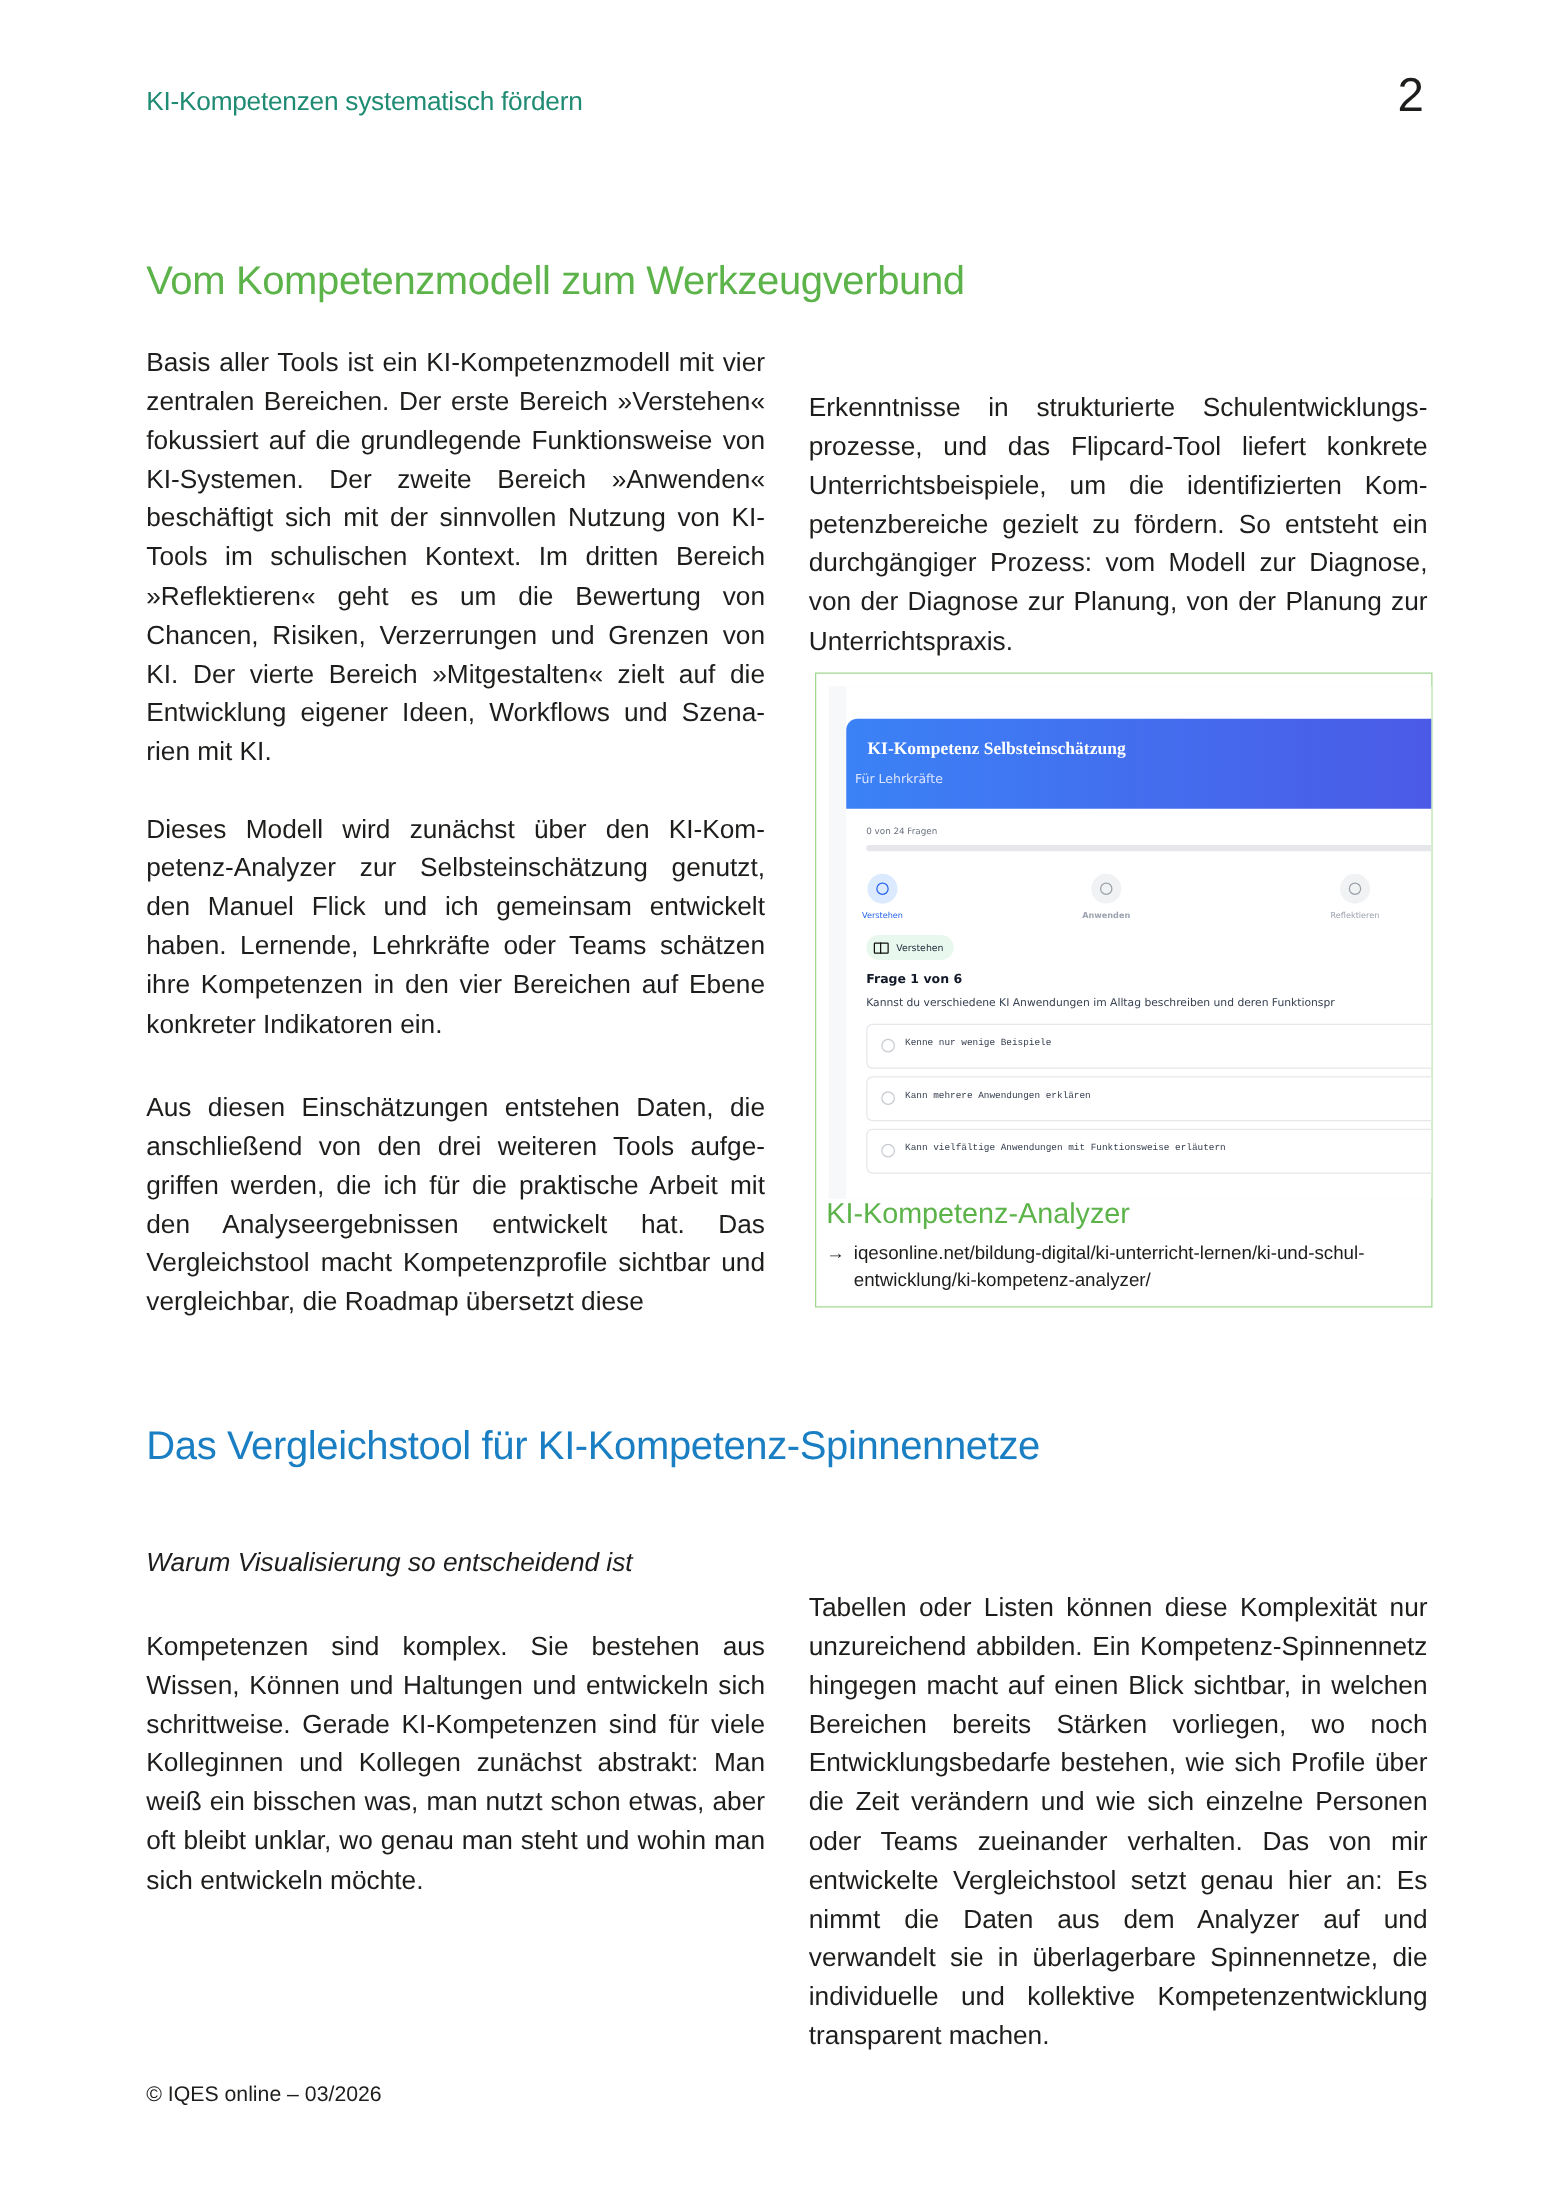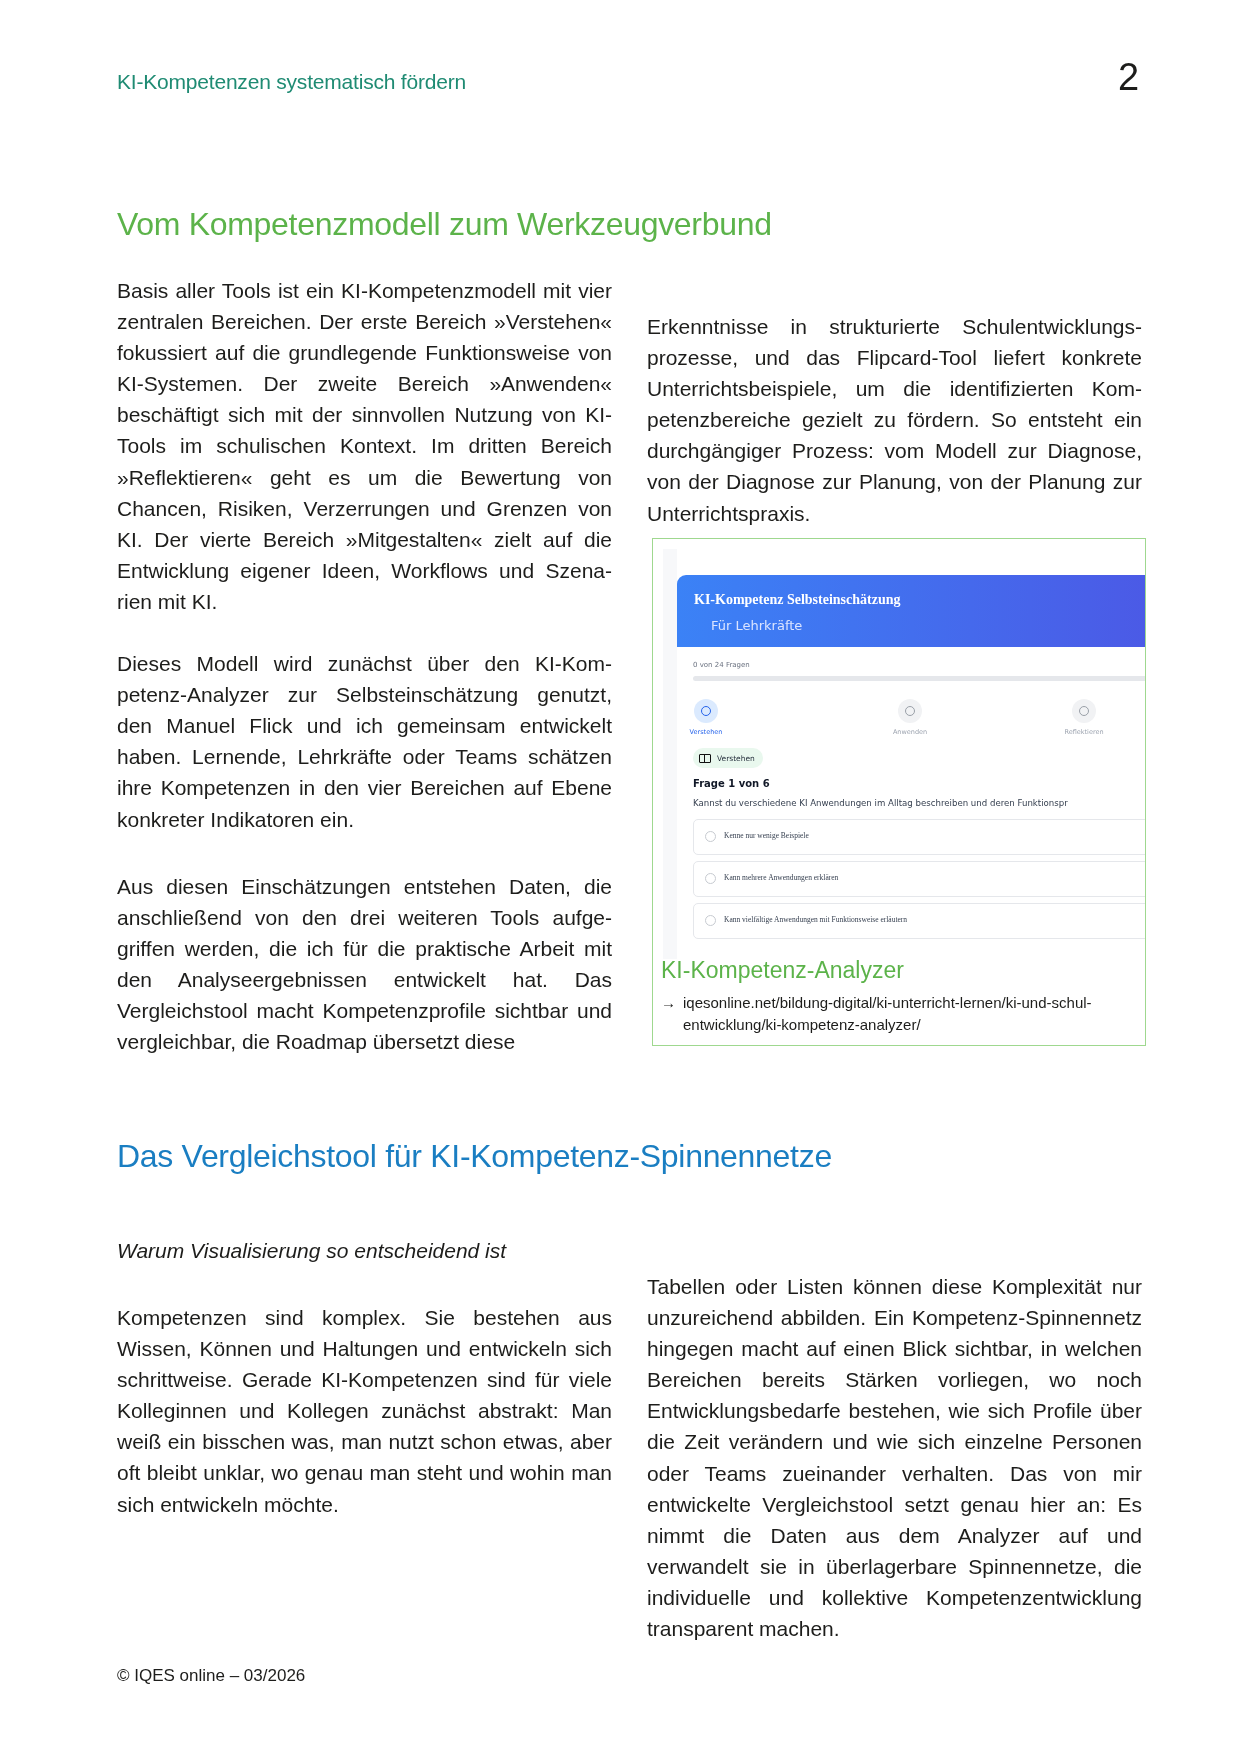--- a/index.html
+++ b/index.html
@@ -16,39 +16,39 @@
   .col p:last-child { margin-bottom:0;margin-top:36px; }
   .italic-sub { font-style:italic; font-size:21px; line-height:31px; margin-bottom:31px !important; text-align:left !important; }
 
   
   .figure { left:652px; top:538px; width:494px; height:508px; border:1.5px solid #9fd88f; box-sizing:border-box; background:#fff; }
   .shot { position:absolute; left:10px; top:10px; width:482px; height:410px; background:#f7f8fa; overflow:hidden; }
   .app-card { position:absolute; left:14px; top:0; width:470px; height:410px; background:#ffffff; }
   .app-header { position:absolute; left:14px; top:26px; width:470px; height:72px;
                 background:linear-gradient(90deg,#3b82f6 0%,#4b5ae6 100%); border-top-left-radius:9px; }
   .app-title { position:absolute; left:17px; top:17px; color:#fff; font-weight:bold; font-size:14px; font-family:Liberation Serif, serif; }
-  .app-sub { position:absolute; left:34px; top:43px; color:#dbe4ff; font-size:13px; font-family:"DejaVu Sans", sans-serif; }
+  .app-sub { position:absolute; left:7px; top:43px; color:#dbe4ff; font-size:10px; font-family:"DejaVu Sans", sans-serif; }
   .progress-label { position:absolute; left:30px; top:112px; font-size:7px; color:#6b7280; font-family:"DejaVu Sans", sans-serif; }
   .progress-track { position:absolute; left:30px; top:127px; width:454px; height:5px; border-radius:3px; background:#e5e7eb; }
   .step { position:absolute; width:90px; text-align:center; }
   .step-circle { width:24px; height:24px; border-radius:50%; margin:0 auto; position:relative; background:#f1f2f4; }
   .step-circle::after { content:""; position:absolute; left:7px; top:7px; width:8px; height:8px; border-radius:50%; border:1.2px solid #9aa0a8; }
   .step.active .step-circle { background:#dbeafe; }
   .step.active .step-circle::after { border-color:#2563eb; }
   .step-label { font-size:6.5px; color:#9ca3af; margin-top:5px; font-family:"DejaVu Sans", sans-serif; }
   .step.active .step-label { color:#2563eb; }
   .chip { position:absolute; left:30px; top:199px; height:20px; padding:0 8px 0 6px; border-radius:10px; background:#e9f8ee;
           display:flex; align-items:center; gap:6px; font-size:7.5px; color:#1f2937; font-family:"DejaVu Sans", sans-serif; }
   .book-icon { width:12px; height:9px; border:1.3px solid #111; border-radius:1px; position:relative; box-sizing:border-box; }
   .book-icon::after { content:""; position:absolute; left:4px; top:-1px; width:1.3px; height:9px; background:#111; }
   .q-title { position:absolute; left:30px; top:229px; font-size:10px; font-weight:bold; color:#111827; font-family:"DejaVu Sans", sans-serif; }
   .q-text { position:absolute; left:30px; top:249px; width:454px; white-space:nowrap; overflow:hidden; font-size:8.6px; color:#374151; font-family:"DejaVu Sans", sans-serif; }
   .option { position:absolute; left:30px; width:460px; height:36px; border:1px solid #e5e7eb; border-radius:5px; background:#fff; box-sizing:border-box; }
   .option .radio { position:absolute; left:11px; top:11px; width:11px; height:11px; border-radius:50%; border:1px solid #c7cbd1; box-sizing:border-box; }
-  .option .opt-label { position:absolute; left:30px; top:11px; font-size:7.5px; color:#374151; font-family:Liberation Serif, serif;text-align:right; }
+  .option .opt-label { position:absolute; left:30px; top:11px; font-size:7.5px; color:#374151; font-family:Liberation Mono, monospace;text-align:right; }
   .fig-caption { position:absolute; left:8px; top:418px; font-size:23px; color:#5cb34a; font-weight:300; }
   .fig-link { position:absolute; left:8px; top:453px; font-size:15px; color:#1d1d1b; line-height:22px; font-weight:300; }
   .fig-link .arrow { display:inline-block; width:22px; }
   .fig-link .cont { padding-left:22px; display:block; }
 
   .footer { left:117px; top:1666px; font-size:17px; color:#1d1d1b; font-weight:300;text-align:right; }
 </style>
 </head>
 <body>
 
@@ -74,21 +74,21 @@
       <div class="app-title">KI-Kompetenz Selbsteinschätzung</div>
       <div class="app-sub">Für Lehrkräfte</div>
     </div>
     <div class="progress-label">0 von 24 Fragen</div>
     <div class="progress-track"></div>
 
     <div class="step active" style="left:-2px; top:150px;">
       <div class="step-circle"></div>
       <div class="step-label">Verstehen</div>
     </div>
-    <div class="step" style="left:202px; top:150px;">
+    <div class="step" style="left:177px; top:150px;font-weight:bold;">
       <div class="step-circle"></div>
       <div class="step-label">Anwenden</div>
     </div>
     <div class="step" style="left:376px; top:150px;">
       <div class="step-circle"></div>
       <div class="step-label">Reflektieren</div>
     </div>
 
     <div class="chip">
       <span class="book-icon"></span>

